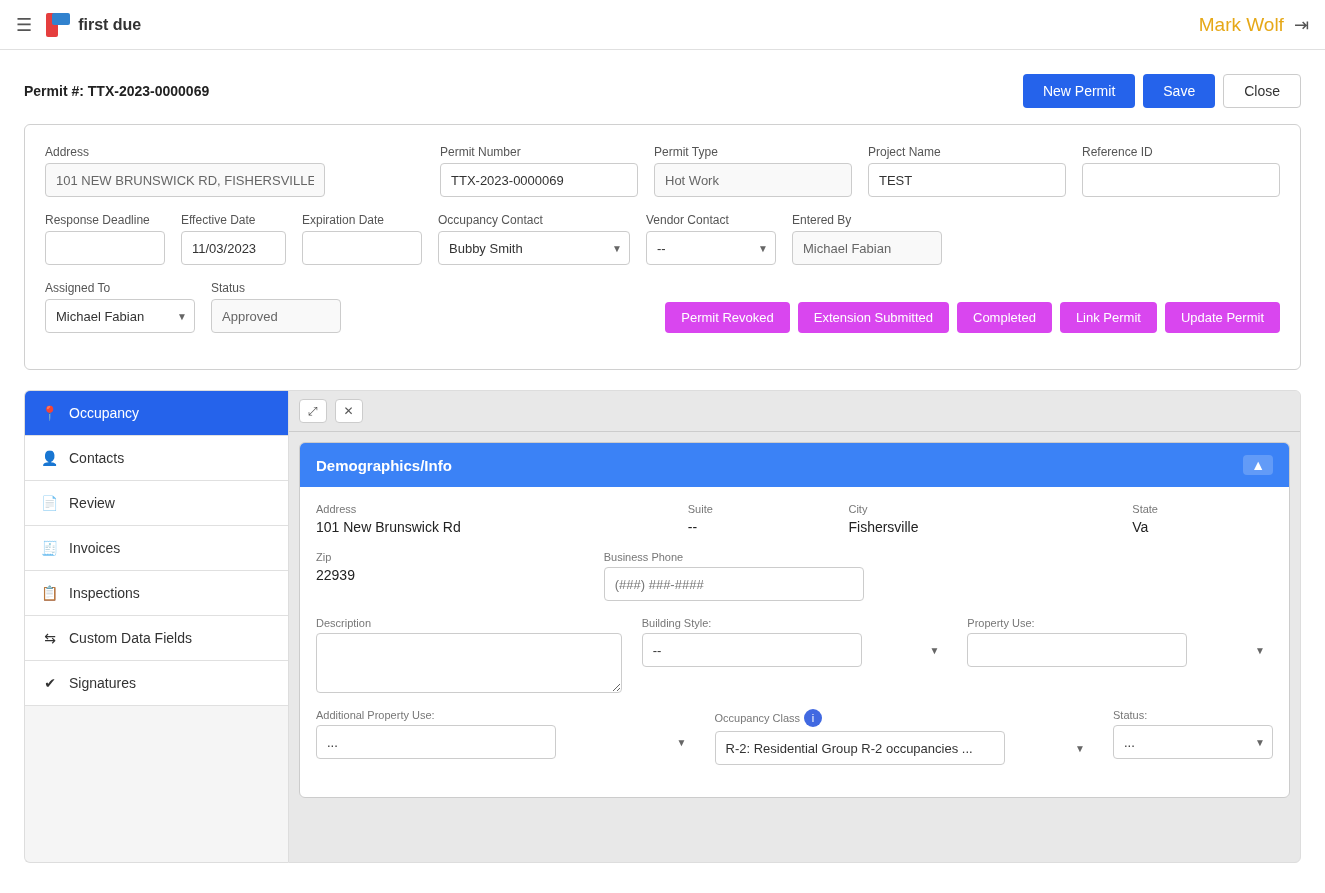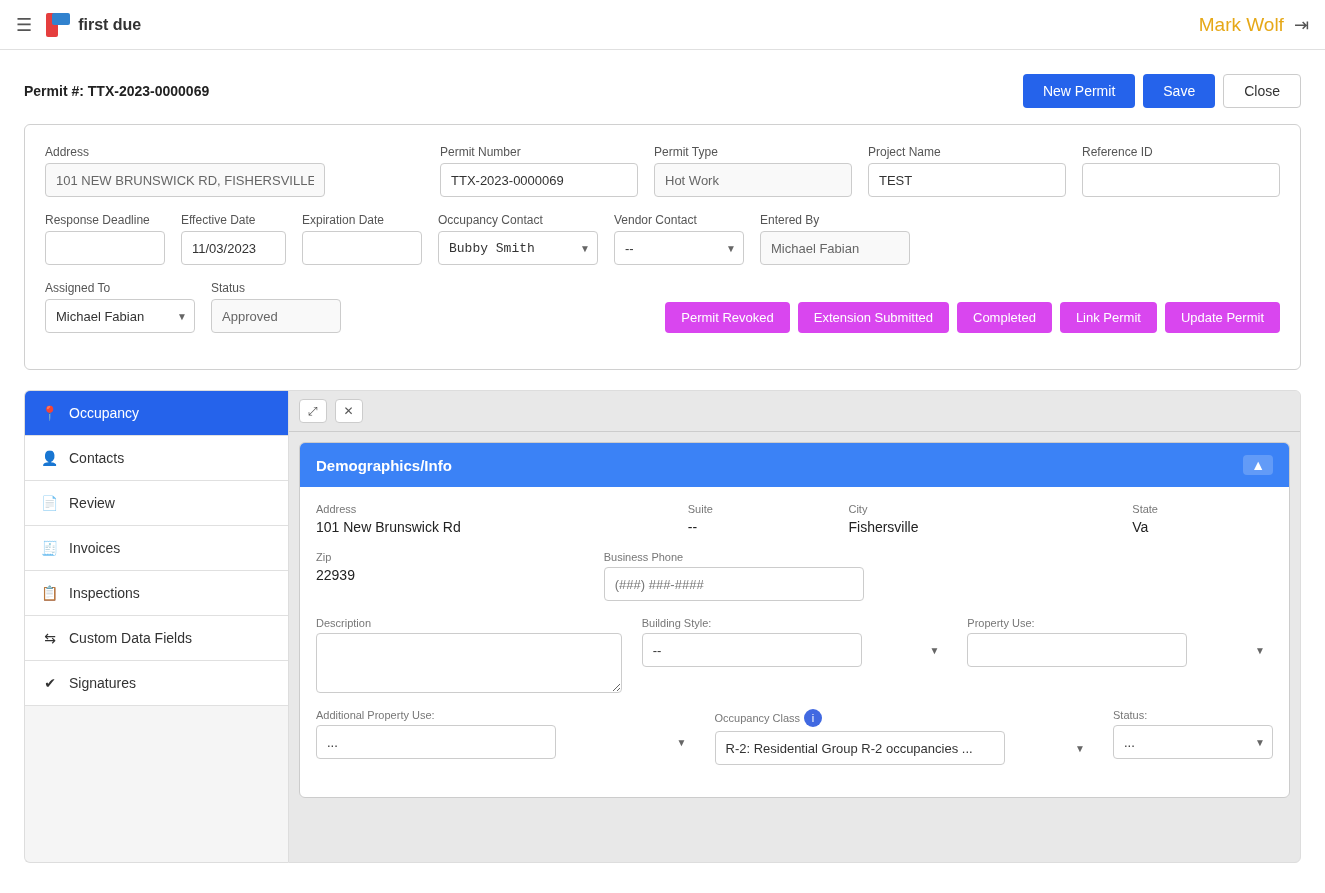--- a/index.html
+++ b/index.html
@@ -221,21 +221,21 @@
         <label>Effective Date</label>
         <input type="text" style="width: 105px;" value="11/03/2023">
       </div>
       <div class="form-group">
         <label>Expiration Date</label>
         <input type="text" style="width: 120px;">
       </div>
       <div class="form-group">
         <label>Occupancy Contact</label>
         <div class="select-wrapper">
-          <select style="width:160px;font-family:Liberation Mono, monospace;">
+          <select style="width:192px;">
             <option>Bubby Smith</option>
           </select>
           <span class="select-arrow">▼</span>
         </div>
       </div>
       <div class="form-group">
         <label>Vendor Contact</label>
         <div class="select-wrapper">
           <select style="width:130px;">
             <option>--</option>

